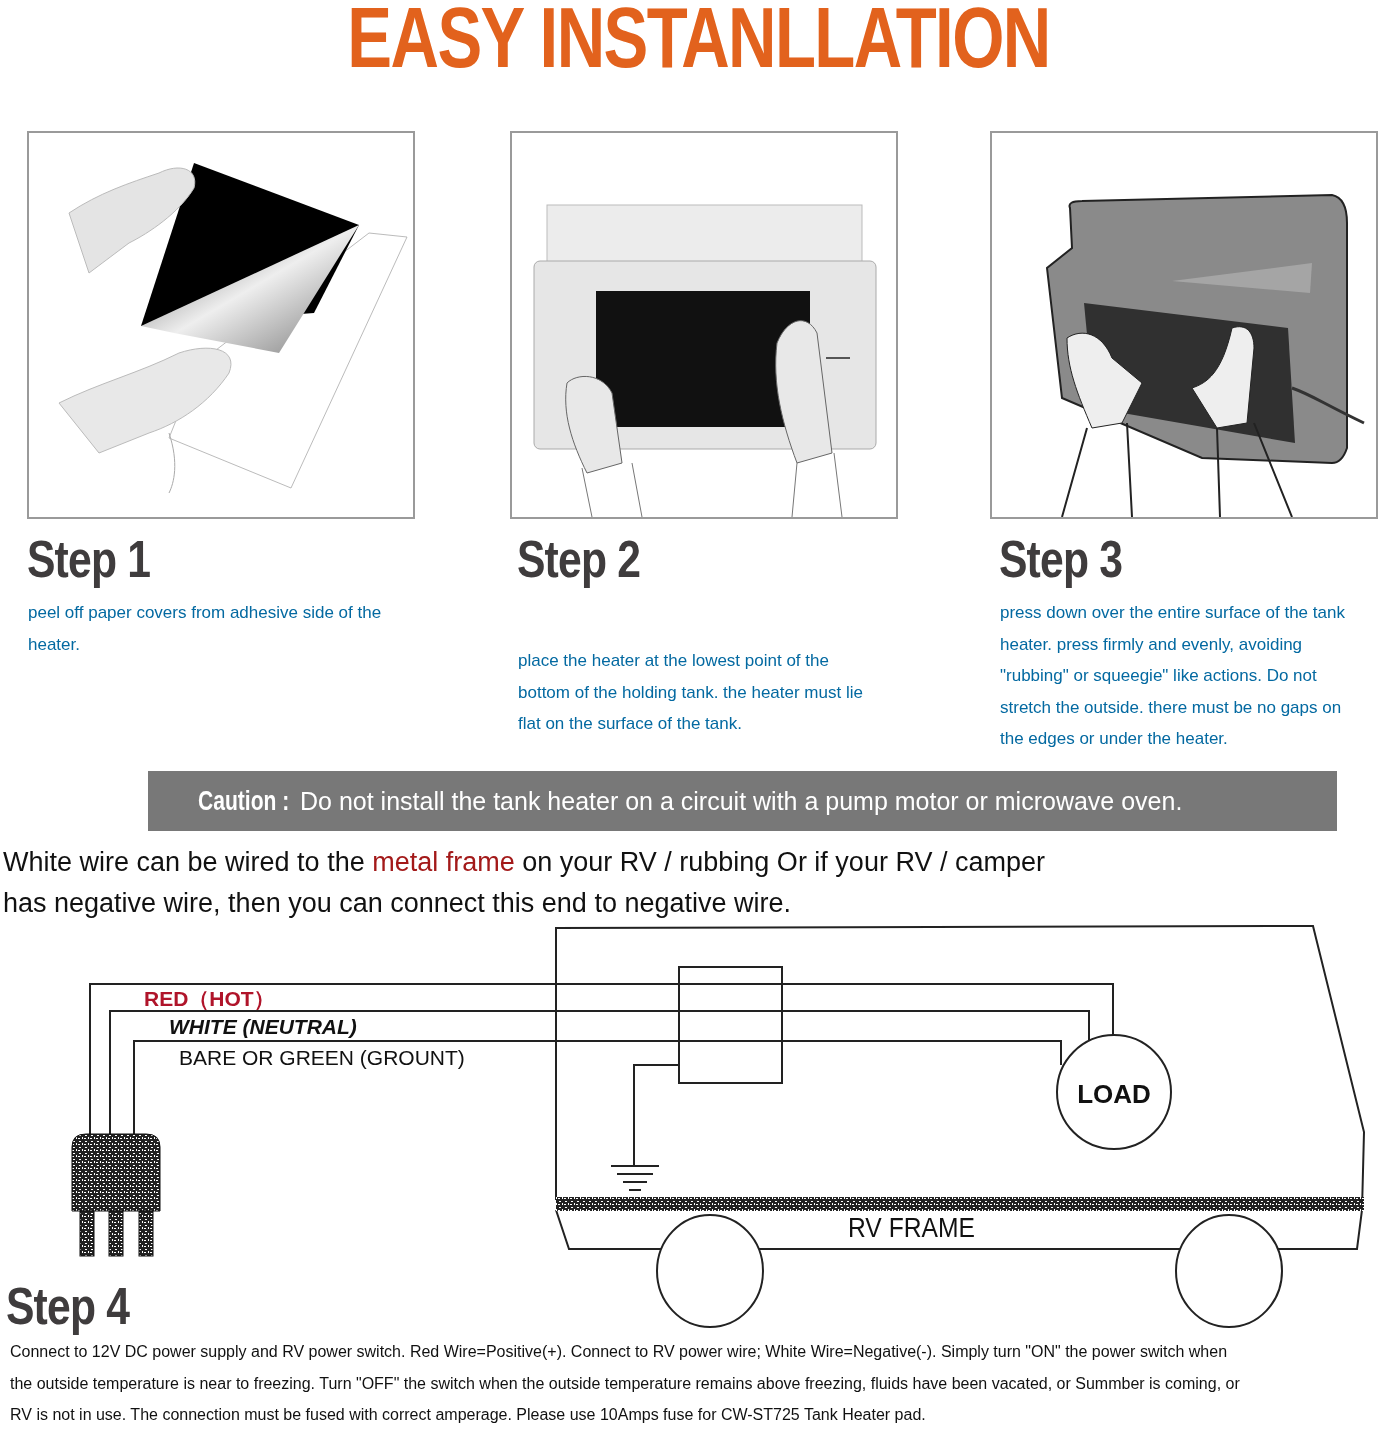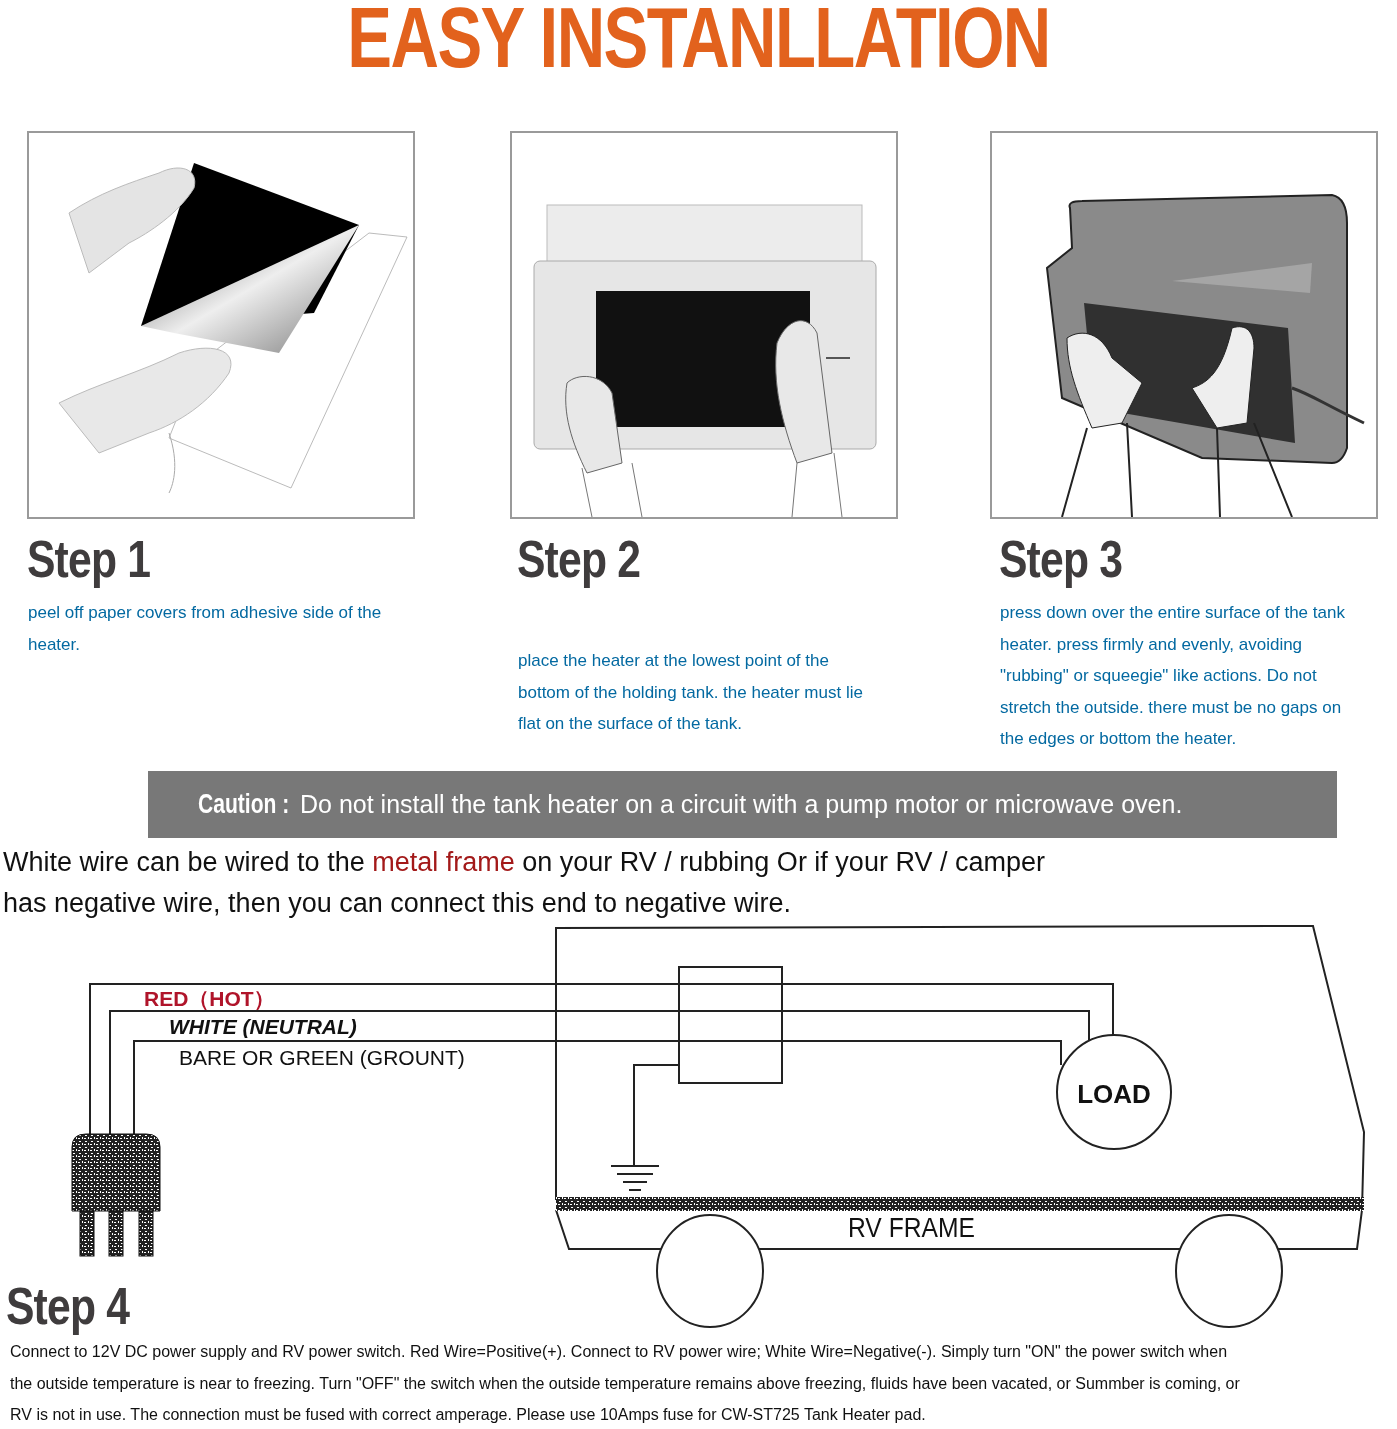--- a/index.html
+++ b/index.html
@@ -3,21 +3,21 @@
 <meta charset="utf-8">
 <style>
   html, body { margin: 0; padding: 0; background: #ffffff; }
   body { width: 1397px; height: 1429px; position: relative; overflow: hidden; font-family: "Liberation Sans", sans-serif; color: #111; }
   .abs { position: absolute; }
   .title { left: 0; width: 1397px; top: -6px; text-align: center; font-family: "Liberation Sans", sans-serif; font-weight: bold; font-size: 86px; letter-spacing: -2px; color: #e2621d; transform: scaleX(0.78); transform-origin: 50% 0; line-height: 1; }
   .panel { border: 2px solid #9a9a9a; background: #fff; box-sizing: border-box; width: 388px; height: 388px; top: 131px; }
   .panel svg { width: 100%; height: 100%; display: block; }
   .step-head { font-family: "Liberation Sans", sans-serif; font-weight: bold; font-size: 52px; color: #3f3c3d; transform: scaleX(0.82); transform-origin: 0 0; line-height: 1; letter-spacing: -1px; white-space: nowrap; }
   .step-text { font-size: 17px; line-height: 31.5px; color: #0369a1; }
-  .caution { left: 148px; top: 771px; width: 1189px; height: 67px; background: #787878; color: #fff; display: flex; align-items: center; }
+  .caution { left: 148px; top: 771px; width: 1189px; height: 60px; background: #787878; color: #fff; display: flex; align-items: center; }
   .caution .lbl { font-weight: bold; font-size: 27px; margin-left: 50px; transform: scaleX(0.78); transform-origin: 0 50%; display: inline-block; width: 102px; white-space: nowrap; }
   .caution .msg { font-size: 25px; white-space: nowrap; }
   .note { left: 3px; top: 842px; font-size: 27px; line-height: 41px; width: 1200px; color: #111; }
   .note .red { color: #a31919; }
   .diagram { left: 0; top: 920px; }
   .step4-text { left: 10px; top: 1336px; font-size: 16px; line-height: 31.5px; width: 1390px; color: #111; }
 </style>
 </head>
 <body>
 
@@ -78,21 +78,21 @@
 <div class="abs step-text" style="left:518px; top:597px; width:460px;margin-top:48px;">
   <div>place the heater at the lowest point of the</div>
   <div>bottom of the holding tank. the heater must lie</div>
   <div>flat on the surface  of the tank.</div>
 </div>
 <div class="abs step-text" style="left:1000px; top:597px; width:397px;">
   <div>press down over the entire surface of the tank</div>
   <div>heater. press firmly and evenly, avoiding</div>
   <div>"rubbing" or squeegie" like actions. Do not</div>
   <div>stretch the outside. there must be no gaps on</div>
-  <div>the edges or bottom the heater.</div>
+  <div>the edges or under the heater.</div>
 </div>
 
 <div class="abs caution">
   <span class="lbl">Caution :</span>
   <span class="msg">Do not install the tank heater on a circuit with a pump motor or microwave oven.</span>
 </div>
 
 <div class="abs note">
   <div><span>White wire can be wired to the </span><span class="red">metal frame</span><span> on your RV / rubbing Or if your RV / camper</span></div>
   <div>has negative wire, then you can connect this end to negative wire.</div>

